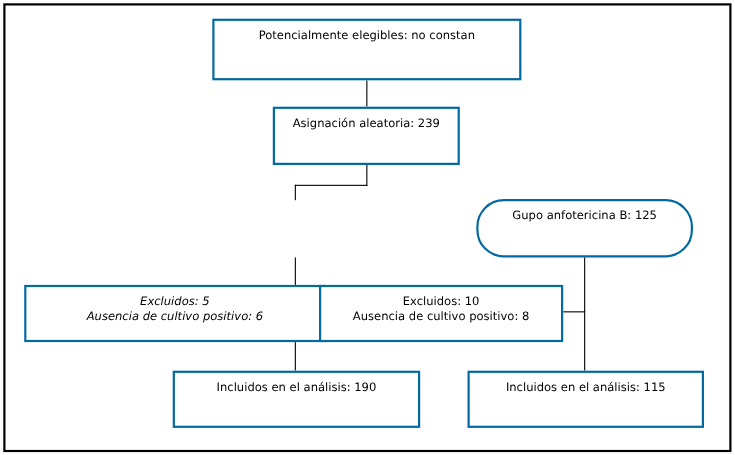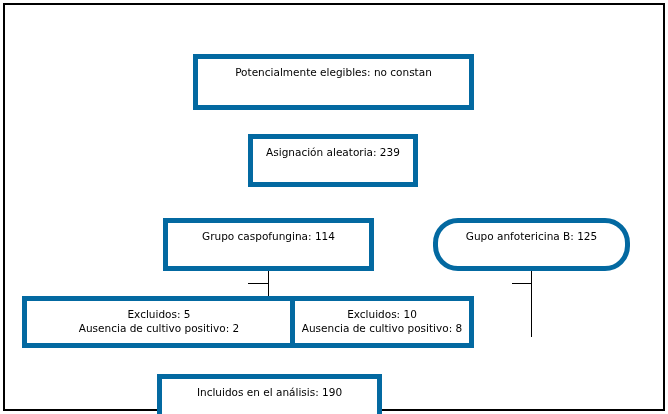--- a/index.html
+++ b/index.html
@@ -24,25 +24,24 @@
     left: 3px;
     top: 3px;
     width: 662px;
     height: 408px;
     border: 2px solid #000000;
     box-sizing: border-box;
   }
   
   .fbox {
     position: absolute;
-    border: 5px solid #0369a1;
+    border: 2px solid #0369a1;
     box-sizing: border-box;
     background: #ffffff;
     z-index: 3;
-    margin-top: 37px;
   }
   .fbox .btext {
     position: absolute;
     left: 0;
     right: 0;
     top: 6px;
     text-align: center;
     font-size: 10.5px;
     line-height: 14px;
     color: #000000;
@@ -79,48 +78,48 @@
   <div class="vline" style="left:333px; top:73px; height:24px;"></div>
 
   <div class="fbox" style="left:248px; top:97px; width:170px; height:53px;padding-left:48px;">
     <div class="btext">Asignación aleatoria: 239</div>
   </div>
 
   <div class="vline" style="left:333px; top:150px; height:19px;"></div>
   <div class="hline" style="left:268px; top:168px; width:66px;"></div>
   <div class="vline" style="left:268px; top:168px; height:14px;"></div>
 
-  <div class="fbox" style="left:163px; top:181px; width:211px; height:53px;">
-    <div class="btext">Grupo caspofungina: 114</div>
-  </div>
 
   <div class="fbox" style="left:433px; top:181px; width:197px; height:53px;border-radius:25px;">
     <div class="btext">Gupo anfotericina B: 125</div>
   </div>
 
   <div class="vline" style="left:268px; top:234px; height:103px;"></div>
 
   <div class="hline" style="left:248px; top:283px; width:21px;"></div>
 
   <div class="vline" style="left:531px; top:234px; height:103px;"></div>
 
   <div class="hline" style="left:512px; top:283px; width:20px;"></div>
 
-  <div class="fbox" style="left:22px; top:259px; width:274px; height:52px;">
+  <div class="fbox" style="left:22px; top:259px; width:274px; height:52px;font-style:italic;">
     <div class="btext">
       <span class="ln">Excluidos: 5</span>
-      <span class="ln">Ausencia de cultivo positivo: 2</span>
+      <span class="ln">Ausencia de cultivo positivo: 6</span>
     </div>
   </div>
 
-  <div class="fbox" style="left:290px; top:259px; width:184px; height:52px;">
+  <div class="fbox" style="left:290px; top:259px; width:222px; height:52px;">
     <div class="btext">
       <span class="ln">Excluidos: 10</span>
       <span class="ln">Ausencia de cultivo positivo: 8</span>
     </div>
   </div>
 
   <div class="fbox" style="left:157px; top:337px; width:225px; height:52px;">
     <div class="btext">Incluidos en el análisis: 190</div>
   </div>
 
+  <div class="fbox" style="left:425px; top:337px; width:215px; height:52px;">
+    <div class="btext">Incluidos en el análisis: 115</div>
+  </div>
 
 </div>
 
 </body></html>

